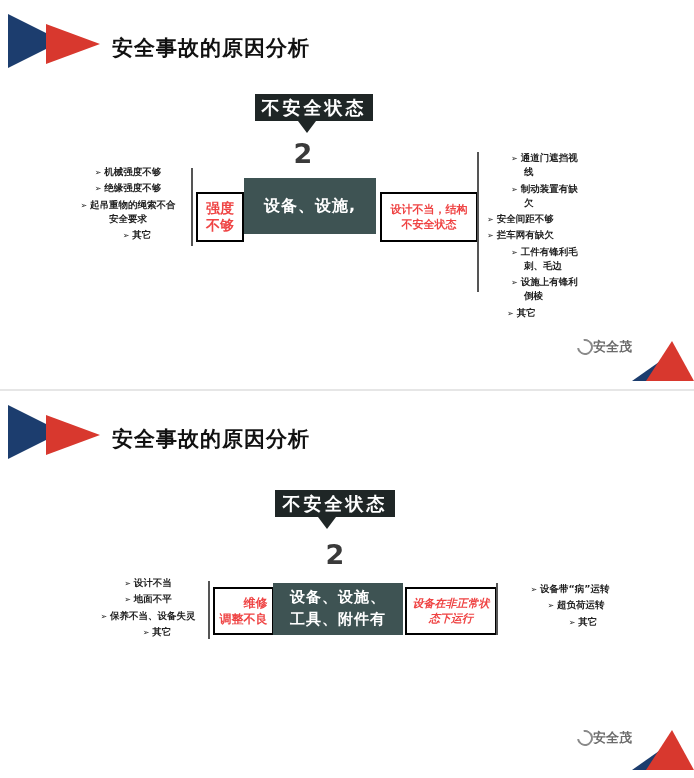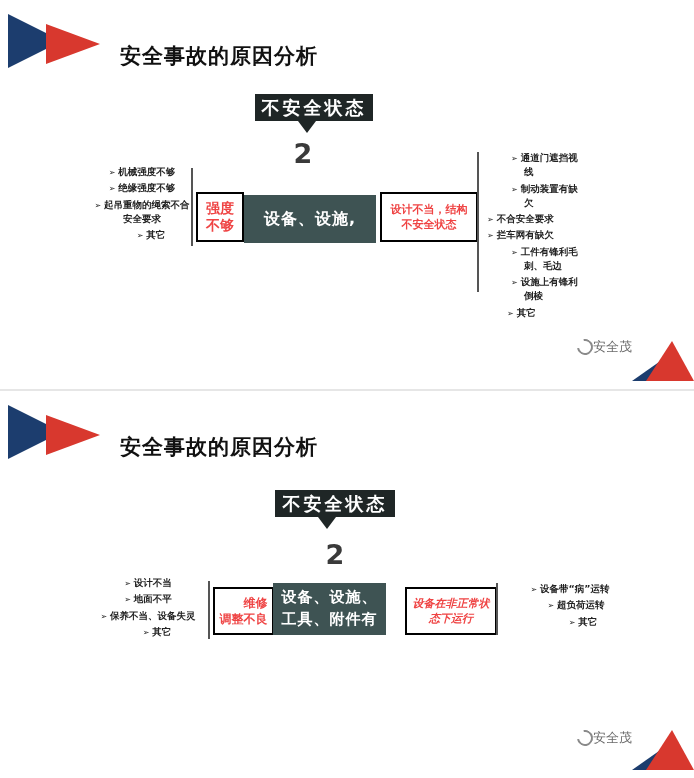--- a/index.html
+++ b/index.html
@@ -1,21 +1,21 @@
 <!DOCTYPE html>
 <html style="--brand-blue: #1c3d6e; --brand-red: #d8382e; --badge-bg: #1f2626; --box-bg: #3e5353;"><head>
 <meta charset="utf-8">
 <style>
   html,body{margin:0;padding:0;background:#fff;}
   body{width:694px;height:778px;font-family:"DejaVu Sans","Liberation Sans",sans-serif;overflow:hidden;}
   .slide{position:relative;width:694px;height:389px;background:#fff;overflow:hidden;box-sizing:border-box;}
   .slide.s2{border-top:2px solid #e6e6e6;}
 
   .logo{position:absolute;left:8px;top:12px;}
-  .title{position:absolute;left:112px;top:34px;margin:8px;font-size:21px;font-weight:bold;color:#111;letter-spacing:1px;}
+  .title{position:absolute;left:112px;top:34px;margin:0;font-size:21px;font-weight:bold;color:#111;letter-spacing:1px;}
 
   .badge{position:absolute;height:27px;background:var(--badge-bg);color:#fff;font-weight:bold;
          font-size:18px;display:flex;align-items:center;justify-content:center;letter-spacing:3px;}
   .s1 .badge{left:255px;top:94px;width:118px;}
   .s2 .badge{left:275px;top:99px;width:120px;}
   .badge-tail{position:absolute;width:0;height:0;border-left:9px solid transparent;
               border-right:9px solid transparent;border-top:12px solid var(--badge-bg);}
   .s1 .badge-tail{left:298px;top:121px;}
   .s2 .badge-tail{left:318px;top:126px;}
 
@@ -23,45 +23,45 @@
   .s1 .big-num{left:281px;top:138px;}
   .s2 .big-num{left:313px;top:148px;}
 
   .list{position:absolute;font-size:9.5px;font-weight:bold;color:#222;line-height:1.5;}
   .list .li{padding:1px 0;}
   .list.centered .li{text-align:center;}
   .list.hang .li{text-align:left;padding-left:13px;margin-left:28px;}
   .list.hang .bullet{margin-left:-13px;}
   .bullet{margin-right:3px;font-size:8px;color:#222;}
 
-  .s1 .list-left{left:90px;top:164px;width:104px;}
+  .s1 .list-left{left:76px;top:164px;width:104px;}
   .s1 .list-right{left:483px;top:150px;width:100px;}
   .s2 .list-left{left:92px;top:184px;width:112px;}
   .s2 .list-right{left:500px;top:190px;width:140px;}
 
   .vline{position:absolute;width:2px;background:#555;}
   .s1 .vline-left{left:191px;top:168px;height:78px;}
   .s1 .vline-right{left:477px;top:152px;height:140px;}
   .s2 .vline-left{left:208px;top:190px;height:58px;}
   .s2 .vline-right{left:496px;top:192px;height:52px;}
 
   .wbox{position:absolute;border:2px solid #000;background:#fff;display:flex;align-items:center;
         justify-content:center;text-align:center;font-weight:bold;color:#ef4444;white-space:pre-line;}
   .s1 .box-a{left:196px;top:192px;width:44px;height:46px;font-size:14px;line-height:1.25;}
   .s1 .box-b{left:380px;top:192px;width:94px;height:46px;font-size:11px;line-height:1.4;}
   .s2 .box-a{left:213px;top:196px;width:57px;height:44px;font-size:12px;line-height:1.35;text-align:right;}
   .s2 .box-b{left:405px;top:196px;width:88px;height:44px;font-size:11px;line-height:1.4;font-style:italic;}
 
   .dbox{position:absolute;background:var(--box-bg);color:#fff;display:flex;align-items:center;
         justify-content:center;text-align:center;font-weight:bold;white-space:pre-line;letter-spacing:1px;}
-  .s1 .dbox{left:244px;top:195px;width:132px;height:48px;font-size:16px;}
-  .s2 .dbox{left:273px;top:192px;width:113px;height:52px;font-size:15px;line-height:1.45;}
+  .s1 .dbox{left:244px;top:178px;width:132px;height:56px;font-size:16px;}
+  .s2 .dbox{left:273px;top:192px;width:130px;height:52px;font-size:15px;line-height:1.45;}
 
   .watermark{position:absolute;right:62px;top:338px;display:flex;align-items:center;gap:0;
-             color:#6b6b6b;font-size:13px;font-weight:normal;}
+             color:#6b6b6b;font-size:13px;font-weight:bold;}
   .wm-icon{width:12px;height:12px;border:2px solid #8a8a8a;border-radius:50%;
            border-left-color:transparent;transform:rotate(35deg);display:inline-block;}
   .corner{position:absolute;right:0;bottom:8px;}
 </style>
 </head>
 <body>
 
 <div class="slide s1">
   <svg class="logo" width="100" height="58" viewBox="0 0 100 58">
     <polygon points="0,2 0,56 54,29" style="fill:var(--brand-blue)"></polygon>
@@ -82,21 +82,21 @@
   <div class="vline vline-left"></div>
   <div class="wbox box-a">强度
 不够</div>
   <div class="dbox">设备、设施,</div>
   <div class="wbox box-b">设计不当，结构
 不安全状态</div>
   <div class="vline vline-right"></div>
   <div class="list hang list-right">
       <div class="li"><span class="bullet">➢</span><span>通道门遮挡视线</span></div>
       <div class="li"><span class="bullet">➢</span><span>制动装置有缺欠</span></div>
-      <div class="li" style="margin-left: 4px;"><span class="bullet">➢</span><span>不合安全要求</span></div>
+      <div class="li" style="margin-left: 4px;"><span class="bullet">➢</span><span>安全间距不够</span></div>
       <div class="li" style="margin-left: 4px;"><span class="bullet">➢</span><span>拦车网有缺欠</span></div>
       <div class="li"><span class="bullet">➢</span><span>工件有锋利毛刺、毛边</span></div>
       <div class="li"><span class="bullet">➢</span><span>设施上有锋利倒棱</span></div>
       <div class="li" style="margin-left: 24px;"><span class="bullet">➢</span><span>其它</span></div>
     </div>
 
   <div class="watermark">
     <span class="wm-icon"></span>
     <span>安全茂</span>
   </div>

